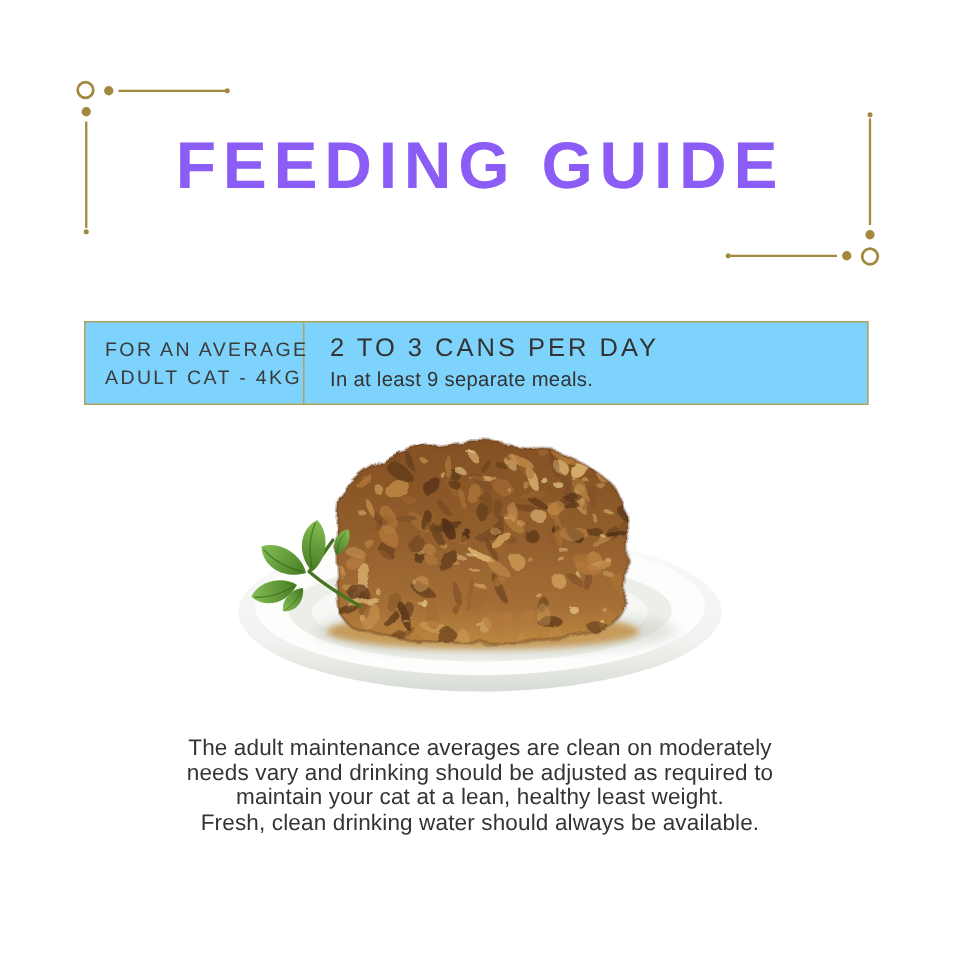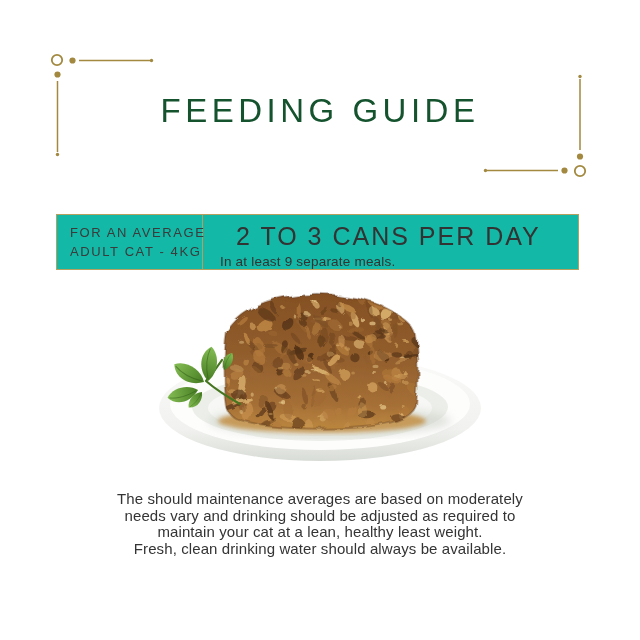--- a/index.html
+++ b/index.html
@@ -7,35 +7,35 @@
     position:relative;width:640px;height:640px;background:#ffffff;overflow:hidden;
     font-family:"Liberation Sans", sans-serif;
   }
   
   .orn{position:absolute;}
   .orn-tl{left:45px;top:50px;}
   .orn-br{left:474px;top:66px;}
   
   .title{
     position:absolute;left:0;right:0;top:94px;margin:0;
-    text-align:center;font-size:33px;font-weight:400;letter-spacing:4.5px;
-    color:#14532d;line-height:34px;white-space:nowrap;
+    text-align:center;font-size:44px;font-weight:700;letter-spacing:4.5px;
+    color:#8b5cf6;line-height:34px;white-space:nowrap;
   }
   
   .guide-table{
     position:absolute;left:56px;top:214px;width:523px;height:56px;
-    border:1.5px solid #b5a05f;box-sizing:border-box;display:flex;background:#14b8a6;
+    border:1.5px solid #b5a05f;box-sizing:border-box;display:flex;background:#7dd3fc;
   }
   .cell-left{
     width:146px;min-width:146px;border-right:1.5px solid #b5a05f;box-sizing:border-box;
     display:flex;flex-direction:column;justify-content:center;padding-left:13px;
     color:#3b3b3b;font-size:13px;letter-spacing:1.6px;line-height:19px;white-space:nowrap;
   }
   .cell-right{flex:1;padding-left:17px;padding-top:7px;box-sizing:border-box;color:#333333;}
-  .amount{font-size:25px;letter-spacing:2px;white-space:nowrap;margin-left:16px;}
+  .amount{font-size:17px;letter-spacing:2px;white-space:nowrap;}
   .note{font-size:13.5px;margin-top:3px;letter-spacing:0.2px;}
   
   .photo{position:absolute;left:140px;top:286px;}
   
   .footer{
     position:absolute;left:0;right:0;top:491px;text-align:center;
     color:#343434;font-size:15px;line-height:16.5px;letter-spacing:0.1px;
   }
   .footer div{white-space:nowrap;}
 </style>
@@ -363,19 +363,19 @@
       <path d="M100,118 C86,110 74,102 66,95 M66,95 C72,88 78,80 82,74" stroke="#45761f" stroke-width="2.2" fill="none" stroke-linecap="round"></path>
       <use href="#leaf" transform="translate(68,95) rotate(-75) scale(1.1)" fill="url(#leafG)"></use>
       <use href="#leaf" transform="translate(64,96) rotate(-140) scale(1.1)" fill="url(#leafG)"></use>
       <use href="#leaf" transform="translate(58,104) rotate(175)" fill="url(#leafG)"></use>
       <use href="#leaf" transform="translate(62,106) rotate(140) scale(0.65)" fill="url(#leafG)"></use>
       <use href="#leaf" transform="translate(84,84) rotate(-55) scale(0.6)" fill="url(#leafG)"></use>
     </g>
   </svg>
 
   <div class="footer">
-    <div>The should maintenance averages are based on moderately</div>
+    <div>The adult maintenance averages are clean on moderately</div>
     <div>needs vary and drinking should be adjusted as required to</div>
     <div>maintain your cat at a lean, healthy least weight.</div>
     <div>Fresh, clean drinking water should always be available.</div>
   </div>
 
 </div>
 
 </body></html>

